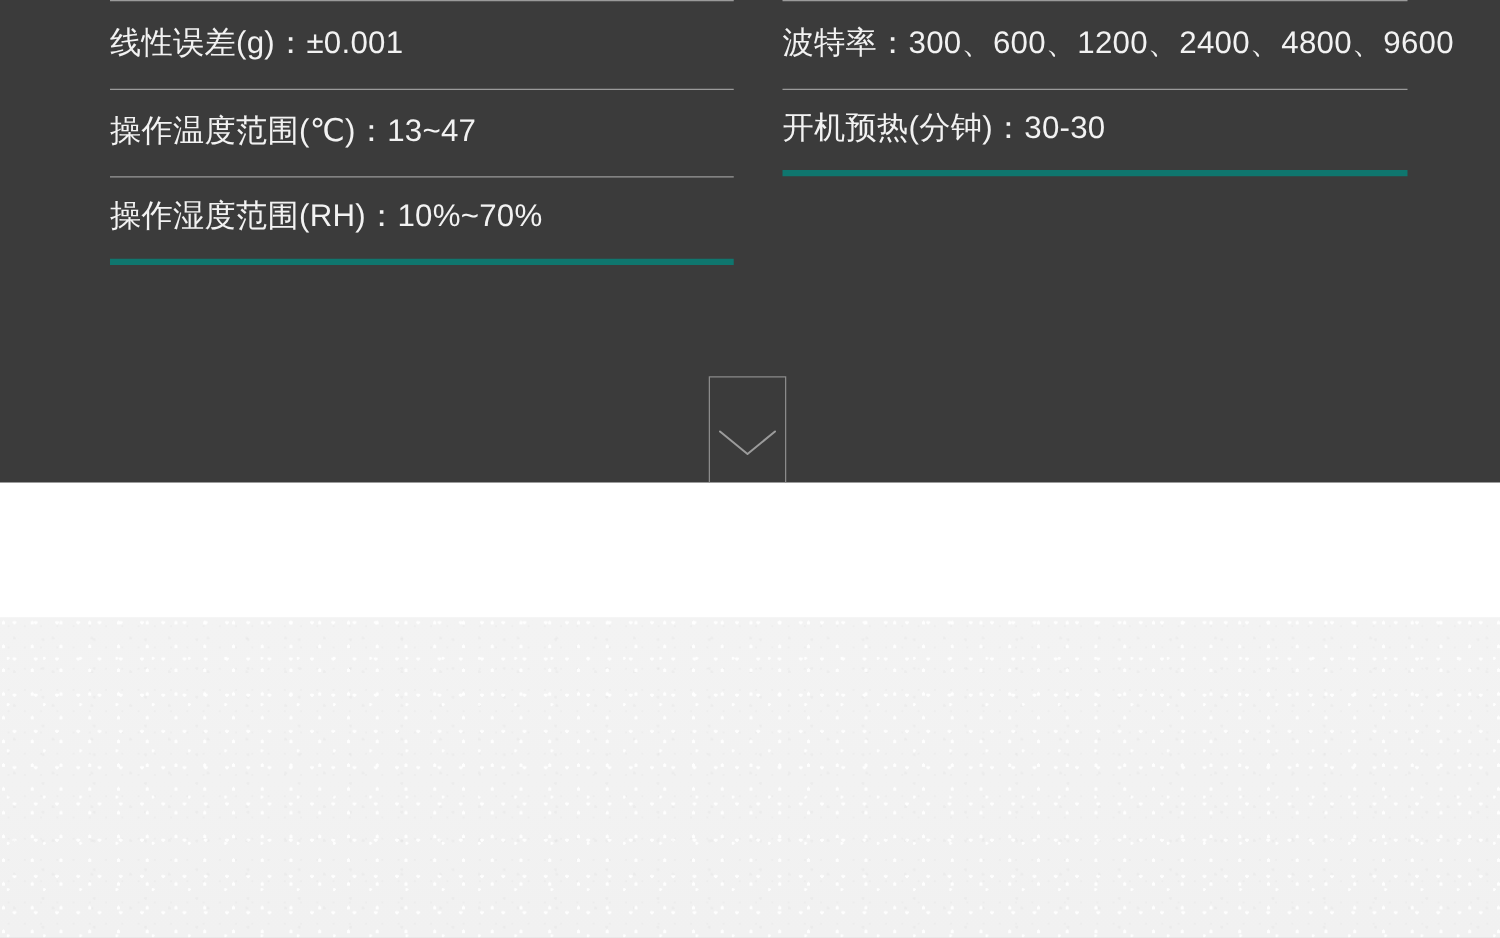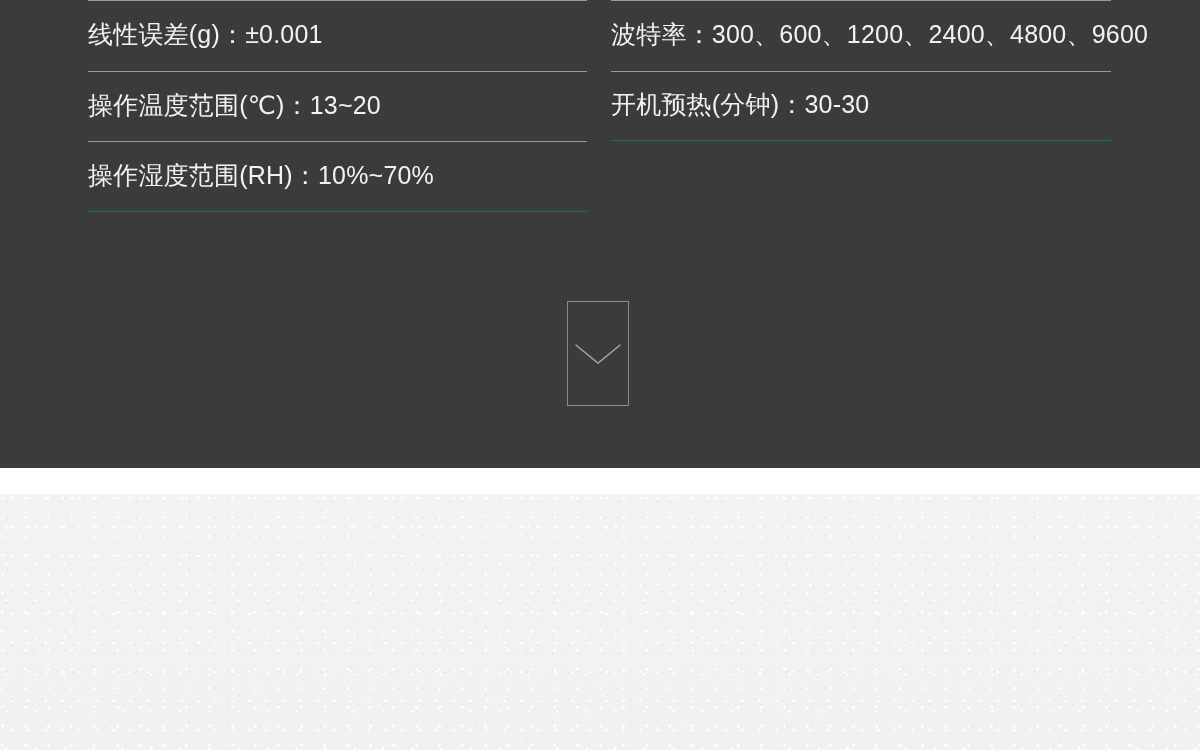--- a/index.html
+++ b/index.html
@@ -20,50 +20,50 @@
     width: 1200px;
     height: 750px;
   }
 
   
   .dark-section {
     position: absolute;
     left: 0;
     top: 0;
     width: 1200px;
-    height: 468px;
+    height: 386px;
     background: #3b3b3b;
     overflow: hidden;
   }
 
   .spec-columns {
     position: absolute;
     left: 0;
     top: 0;
     width: 1200px;
   }
 
   .spec-col {
     position: absolute;
     top: 0;
   }
   .spec-col.left  { left: 88px;  width: 499px; }
-  .spec-col.right { left: 611px; width: 500px; }
+  .spec-col.right { left: 626px; width: 500px; }
 
   .spec-row {
     position: relative;
     height: 70.5px;
     box-sizing: border-box;
     border-top: 1px solid #9a9a9a;
     display: flex;
     align-items: center;
   }
   
   .spec-col .spec-row:last-child {
-    border-bottom: 1px solid #0f766e;
+    border-bottom: 5px solid #0f766e;
     text-align: right;
   }
 
   .spec-text {
     font-size: 25px;
     line-height: 1;
     color: #f2f2f2;
     letter-spacing: 0.2px;
     white-space: nowrap;
     position: relative;
@@ -115,21 +115,21 @@
 
   <div class="dark-section">
 
     <div class="spec-columns">
 
       <div class="spec-col left">
         <div class="spec-row">
           <span class="spec-text">线性误差(g)：±0.001</span>
         </div>
         <div class="spec-row">
-          <span class="spec-text">操作温度范围(℃)：13~20</span>
+          <span class="spec-text">操作温度范围(℃)：13~47</span>
         </div>
         <div class="spec-row">
           <span class="spec-text">操作湿度范围(RH)：10%~70%</span>
         </div>
       </div>
 
       <div class="spec-col right">
         <div class="spec-row">
           <span class="spec-text">波特率：300、600、1200、2400、4800、9600</span>
         </div>

